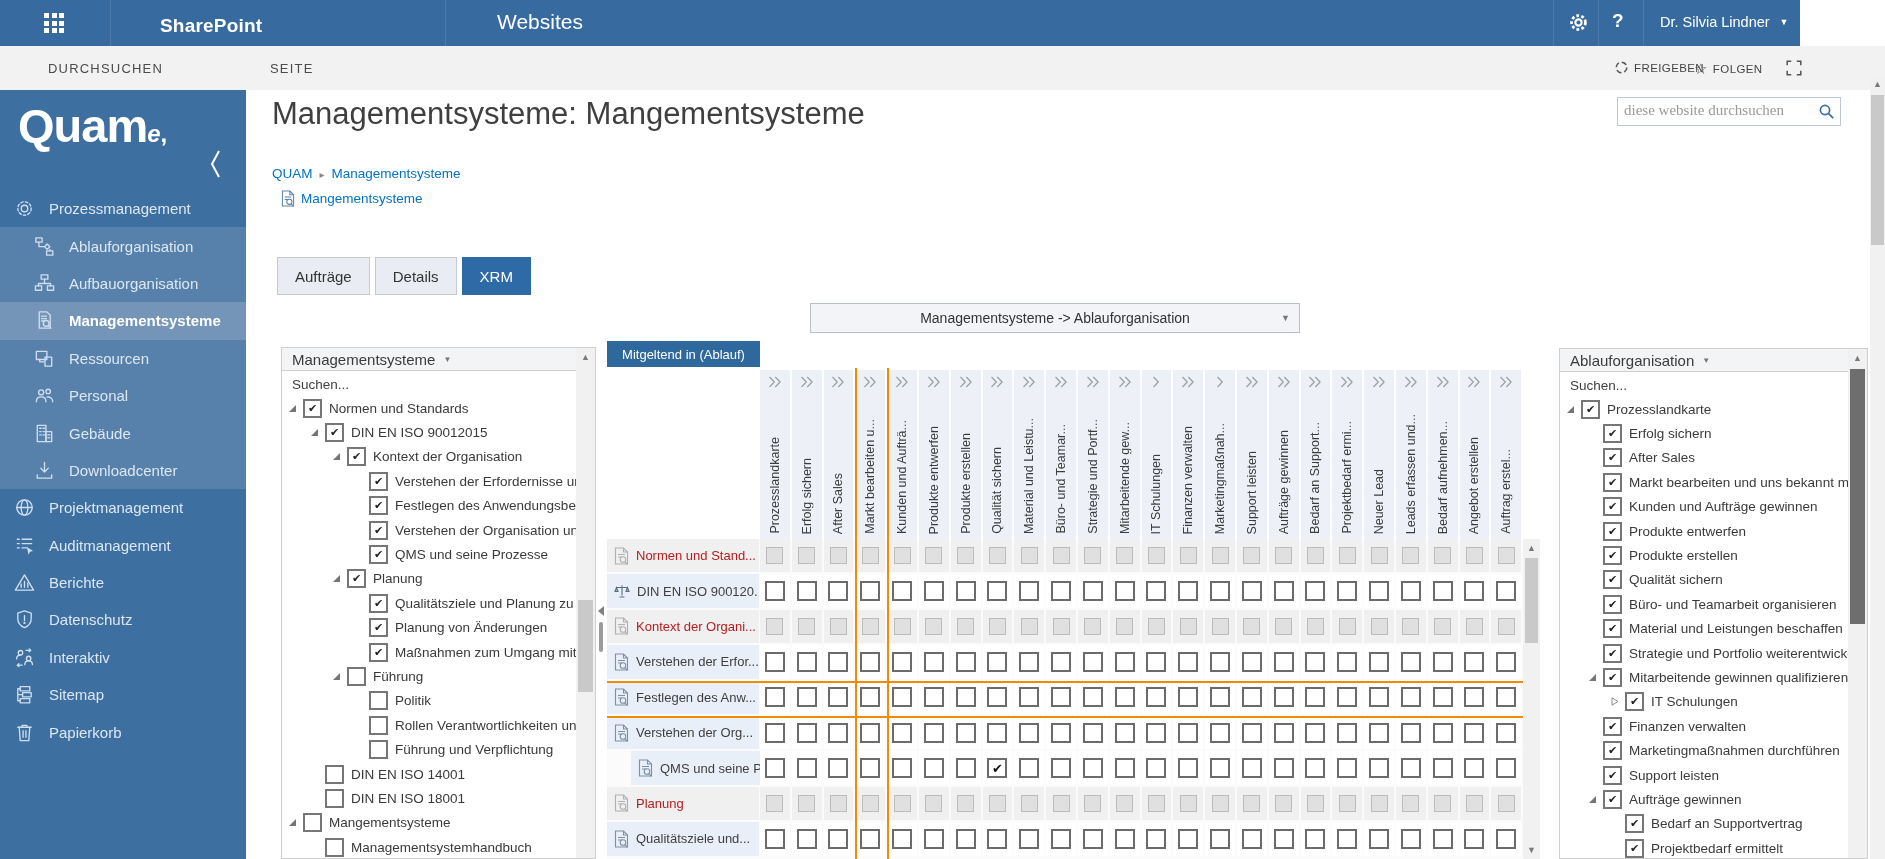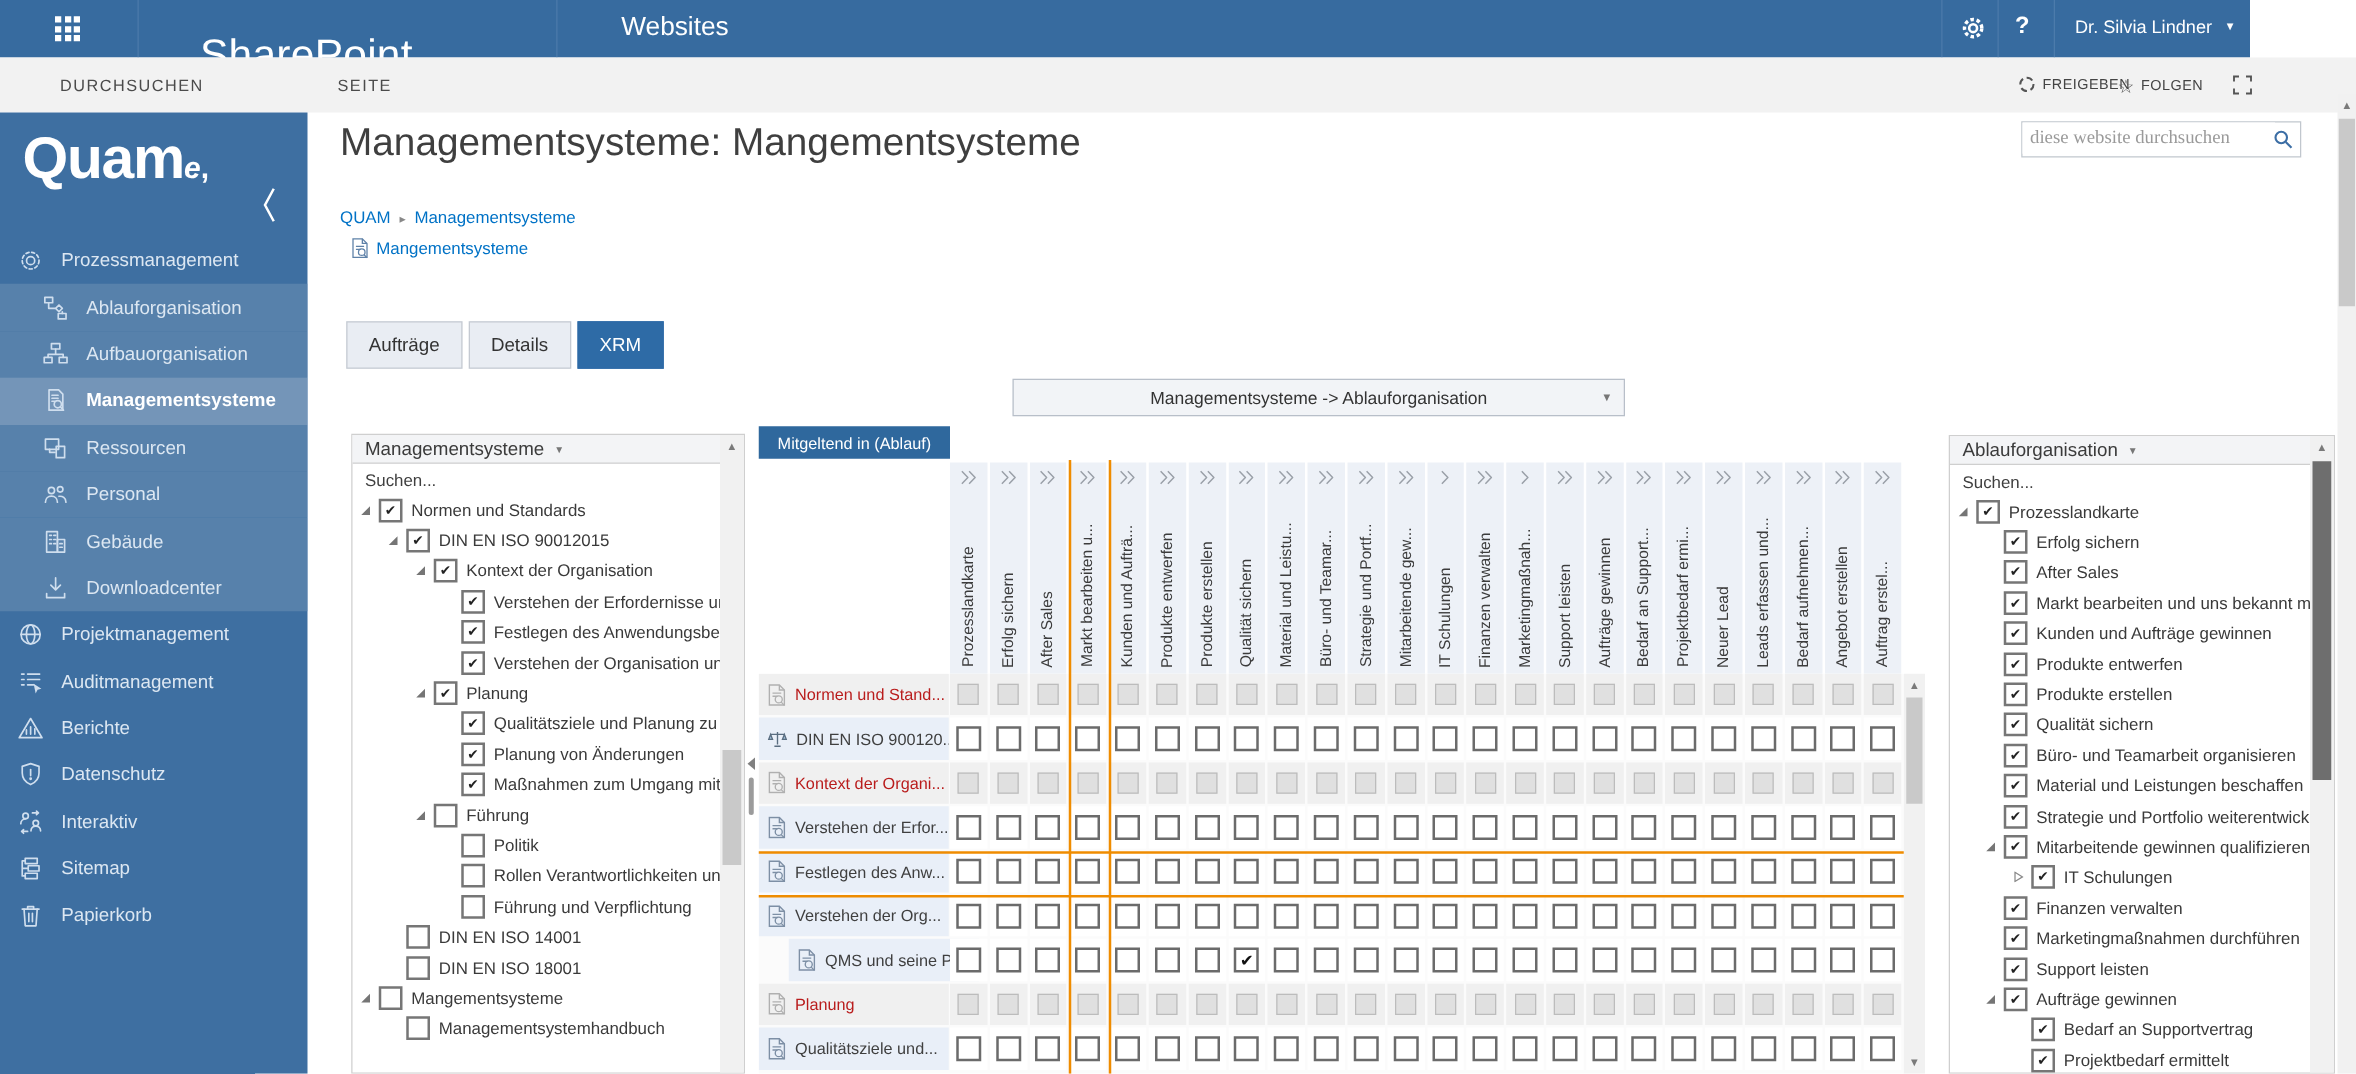--- a/index.html
+++ b/index.html
@@ -5,21 +5,21 @@
   html,body{margin:0;padding:0}
   body{position:relative;width:1885px;height:859px;overflow:hidden;background:#fff;
        font-family:"Liberation Sans",sans-serif;-webkit-font-smoothing:antialiased}
   
   .suite{position:absolute;left:0;top:0;width:1800px;height:46px;background:#376b9f;color:#fff}
   .corner{position:absolute;left:1800px;top:0;width:85px;height:46px;background:#fff}
   .sdiv{position:absolute;top:0;bottom:0;width:1px;background:#4c7bab}
   .waffle{position:absolute;left:44px;top:13px;width:22px;height:22px;display:grid;
           grid-template-columns:repeat(3,5px);grid-template-rows:repeat(3,5px);gap:2.5px}
   .waffle i{background:#fff;display:block}
-  .brand-main{position:absolute;left:160px;top:25px;font-size:34px;font-weight:400;letter-spacing:.2px}
+  .brand-main{position:absolute;left:160px;top:15px;font-size:19px;font-weight:700;letter-spacing:.2px}
   .brand-sub{position:absolute;left:497px;top:10px;font-size:21px;font-weight:300}
   .suite-ico{position:absolute;top:12px;line-height:22px}
   .suite-help{position:absolute;left:1612px;top:10px;font-size:19px;font-weight:bold}
   .suite-user{position:absolute;left:1660px;top:14px;font-size:14.5px}
   .caret-w{font-size:9px;margin-left:10px;vertical-align:2px}
   
   .ribbon{position:absolute;left:0;top:46px;width:1885px;height:44px;background:#f2f2f2;color:#444}
   .rtab{position:absolute;top:15px;font-size:13px;letter-spacing:1.2px;color:#4b4b4b}
   .rright{position:absolute;top:14px;font-size:11.5px;letter-spacing:.4px;color:#444;display:flex;align-items:center;gap:5px}
   
@@ -392,20 +392,25 @@
       <div class="tree-row" style="padding-left: 72px;">
         <span class="t-arrow"></span>
         <span class="cb checked"></span>
         <span>Festlegen des Anwendungsbereichs</span>
       </div>
       <div class="tree-row" style="padding-left: 72px;">
         <span class="t-arrow"></span>
         <span class="cb checked"></span>
         <span>Verstehen der Organisation und ihres Kontextes</span>
       </div>
+      <div class="tree-row" style="padding-left: 72px;">
+        <span class="t-arrow"></span>
+        <span class="cb checked"></span>
+        <span>QMS und seine Prozesse</span>
+      </div>
       <div class="tree-row" style="padding-left: 50px;">
         <span class="t-arrow">
           <svg width="9" height="9">
             <path d="M8 1v7H1z" fill="#757575"></path>
           </svg>
         </span>
         <span class="cb checked"></span>
         <span>Planung</span>
       </div>
       <div class="tree-row" style="padding-left: 72px;">

